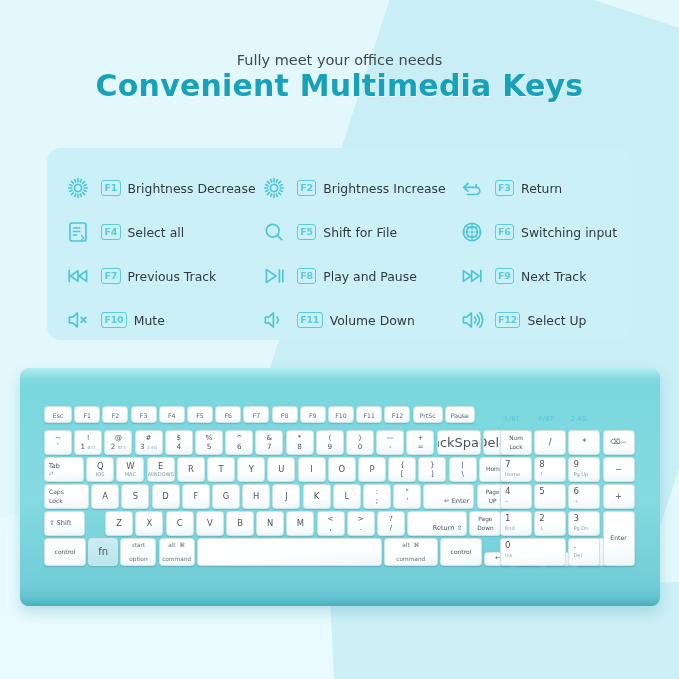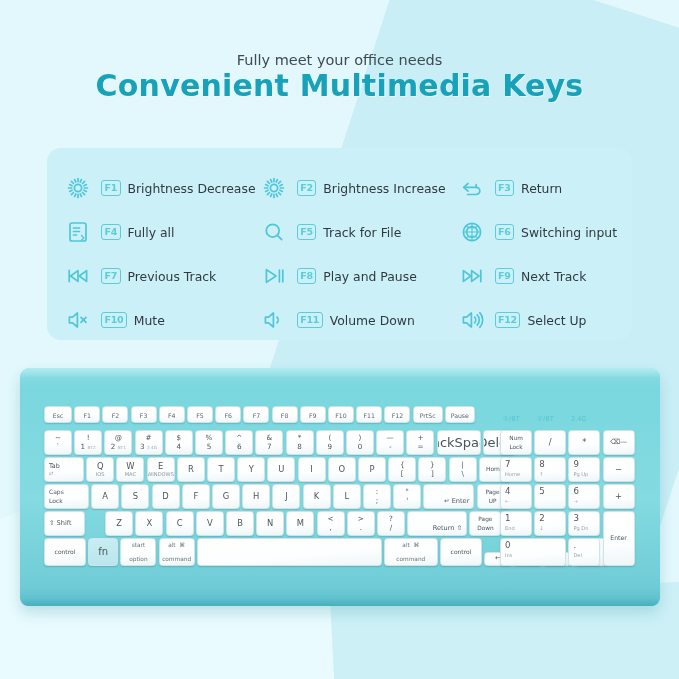--- a/index.html
+++ b/index.html
@@ -225,31 +225,31 @@
     <div class="feature-row">
       <div class="feature-cell c1">
         <span class="fx-icon">
           <svg viewBox="0 0 24 24" fill="none" stroke="currentColor" stroke-width="1.7" stroke-linecap="round" stroke-linejoin="round">
             <rect x="4" y="3" width="16" height="18" rx="2"></rect>
             <path d="M7.5 8h6M7.5 11.5h6M7.5 15h3"></path>
             <path d="M15.5 15.5l2.4 2.4-2.4 2.4" stroke-width="1.3"></path>
           </svg>
         </span>
         <span class="fkey-badge">F4</span>
-        <span class="fx-label">Fully all</span>
+        <span class="fx-label">Select all</span>
       </div>
       <div class="feature-cell c2">
         <span class="fx-icon">
           <svg viewBox="0 0 24 24" fill="none" stroke="currentColor" stroke-width="1.7" stroke-linecap="round" stroke-linejoin="round">
             <circle cx="10.7" cy="10.7" r="6.4"></circle>
             <path d="M15.4 15.4l4.3 4.3"></path>
           </svg>
         </span>
         <span class="fkey-badge">F5</span>
-        <span class="fx-label">Track for File</span>
+        <span class="fx-label">Shift for File</span>
       </div>
       <div class="feature-cell c3">
         <span class="fx-icon">
           <svg viewBox="0 0 24 24" fill="none" stroke="currentColor" stroke-width="1.7" stroke-linecap="round" stroke-linejoin="round">
             <circle cx="12" cy="12" r="8.6"></circle>
             <circle cx="12" cy="12" r="5.4"></circle>
             <path d="M12 3.4v17.2M3.4 12h17.2" stroke-width="1.1"></path>
             <path d="M6.5 6.5c3 2 8 2 11 0M6.5 17.5c3-2 8-2 11 0" stroke-width="1.1"></path>
           </svg>
         </span>

